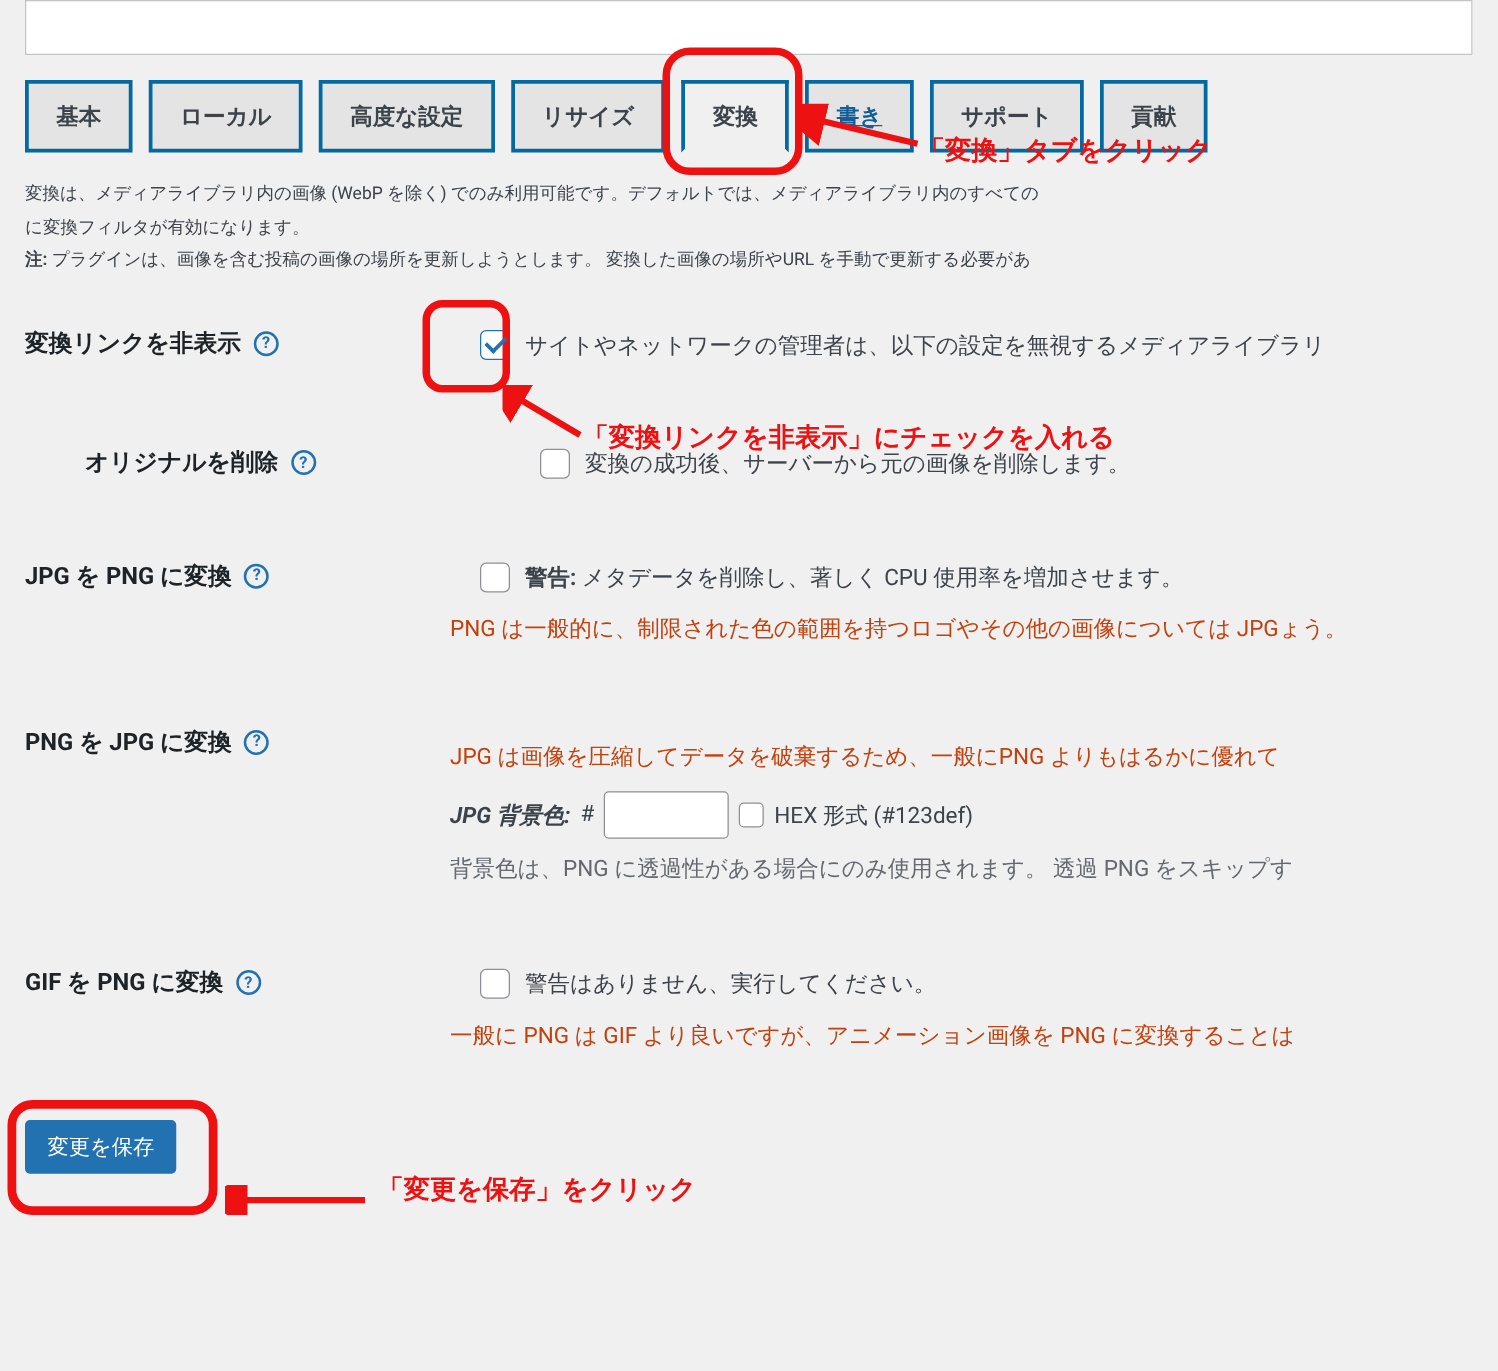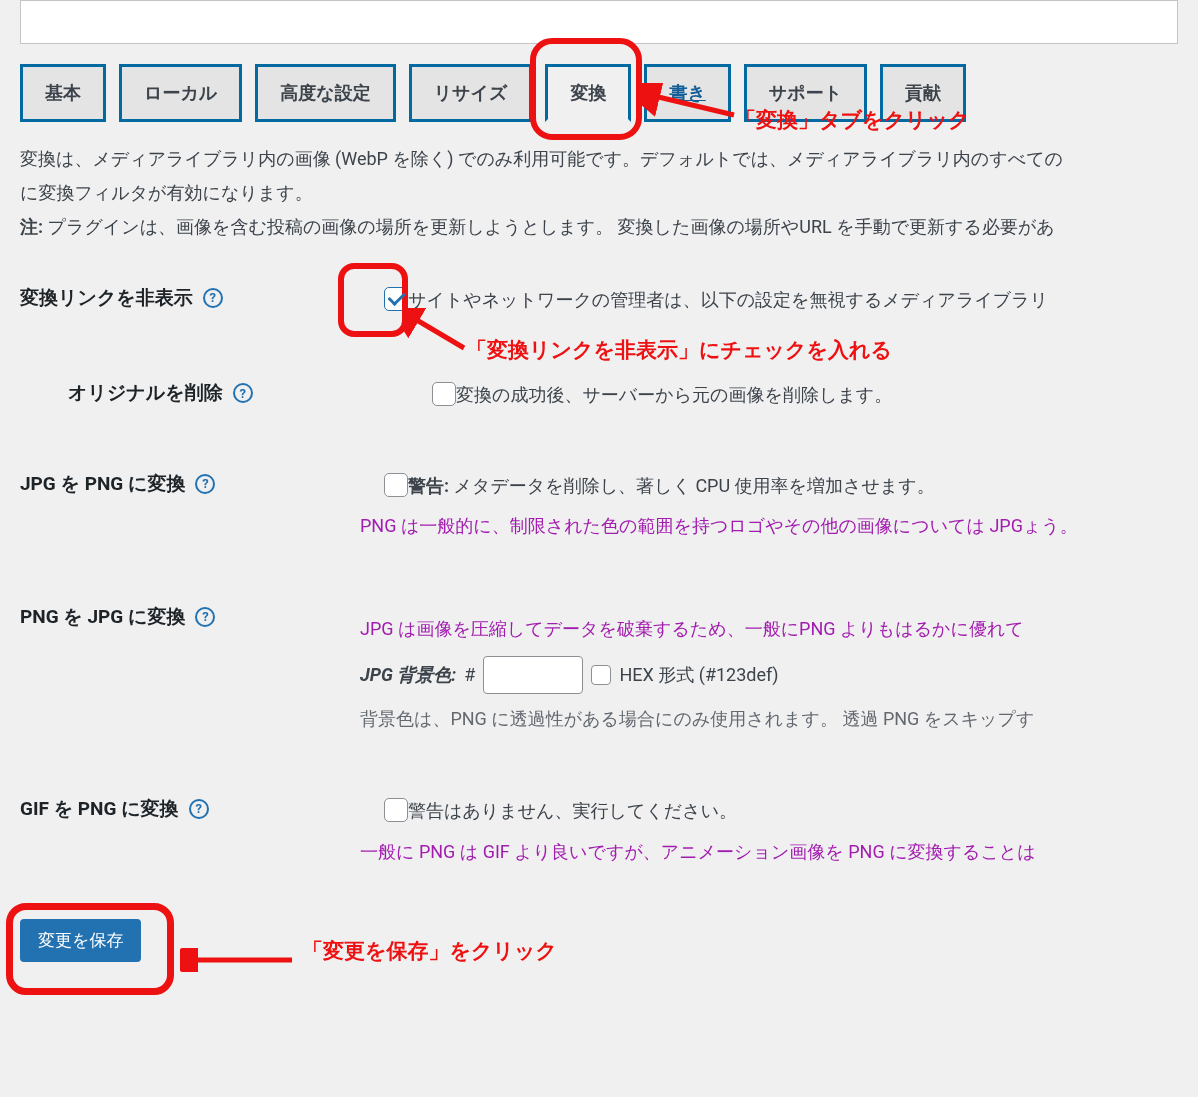--- a/index.html
+++ b/index.html
@@ -49,21 +49,21 @@
       border-radius: 22px;
       top: -26px;
       left: 530px;
       width: 112px;
       height: 102px;
       pointer-events: none;
     }
     .description {
       padding: 20px 20px 10px 20px;
       line-height: 1.9;
-      font-size: 18px;
+      font-size: 14px;
       color: #3c434a;
     }
     .note-label {
       font-weight: 700;
     }
     .settings-table {
       width: 100%;
       padding: 0 20px;
     }
     .setting-row {
@@ -94,21 +94,21 @@
       justify-content: center;
       margin-left: 4px;
     }
     .setting-value {
       flex: 1;
       position: relative;
     }
     .checkbox-wrapper {
       display: flex;
       align-items: flex-start;
-      gap: 0;
+      gap: 12px;
       position: relative;
       padding-left: 24px;
     }
     .checkbox {
       width: 24px;
       height: 24px;
       border: 1.5px solid #8c8f94;
       border-radius: 5px;
       background: #fff;
       cursor: pointer;
@@ -133,21 +133,21 @@
       font-size: 18px;
       line-height: 1.7;
       color: #3c434a;
     }
     .checkbox-text .warn {
       font-weight: 700;
     }
     .sub-text {
       font-size: 18px;
       line-height: 1.9;
-      color: #a21caf;
+      color: #c2410c;
       margin-top: 8px;
     }
     .sub-text-gray {
       color: #646970;
     }
     .bg-color-row {
       display: flex;
       align-items: center;
       gap: 8px;
       margin-top: 10px;

